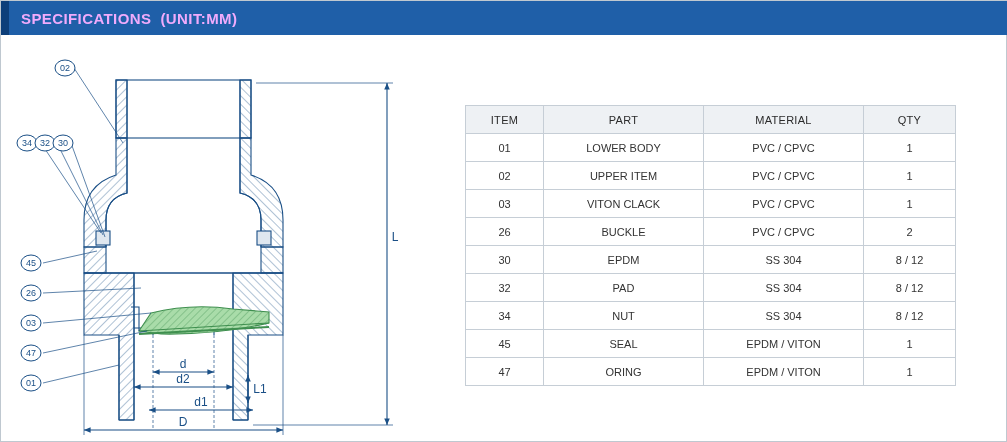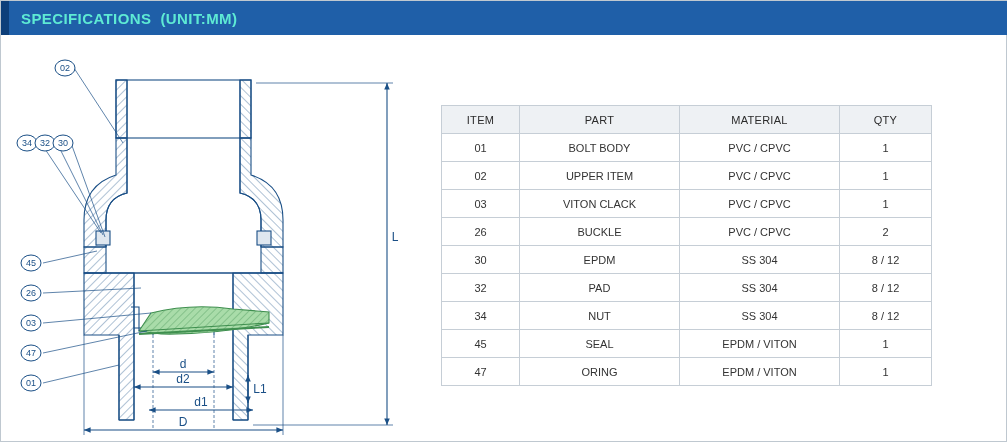--- a/index.html
+++ b/index.html
@@ -23,21 +23,21 @@
     background: #fff;
   }
   
   #header-bar {
     position: absolute;
     left: 0;
     top: 0;
     width: 1007px;
     height: 34px;
     background: #1f5fa8;
-    color: #5eead4;
+    color: #f0abfc;
     display: flex;
     align-items: center;
     box-sizing: border-box;
   }
   #header-accent {
     width: 8px;
     height: 34px;
     background: #0d3f7a;
   }
   #header-title {
@@ -53,21 +53,21 @@
     left: 0;
     top: 34px;
     width: 430px;
     height: 406px;
   }
   #drawing svg { display: block; }
 
   
   #spec-table {
     position: absolute;
-    left: 440px;
+    left: 464px;
     top: 104px;
     border-collapse: collapse;
     font-size: 11px;
     color: #333333;
   }
   #spec-table th, #spec-table td {
     border: 1px solid #c6ced6;
     text-align: center;
     vertical-align: middle;
     font-weight: normal;
@@ -247,21 +247,21 @@
       <tr>
         <th class="col-item">ITEM</th>
         <th class="col-part">PART</th>
         <th class="col-material">MATERIAL</th>
         <th class="col-qty">QTY</th>
       </tr>
     </thead>
     <tbody>
       <tr>
         <td>01</td>
-        <td>BOLT BODY</td>
+        <td>LOWER BODY</td>
         <td>PVC / CPVC</td>
         <td>1</td>
       </tr>
       <tr>
         <td>02</td>
         <td>UPPER ITEM</td>
         <td>PVC / CPVC</td>
         <td>1</td>
       </tr>
       <tr>

